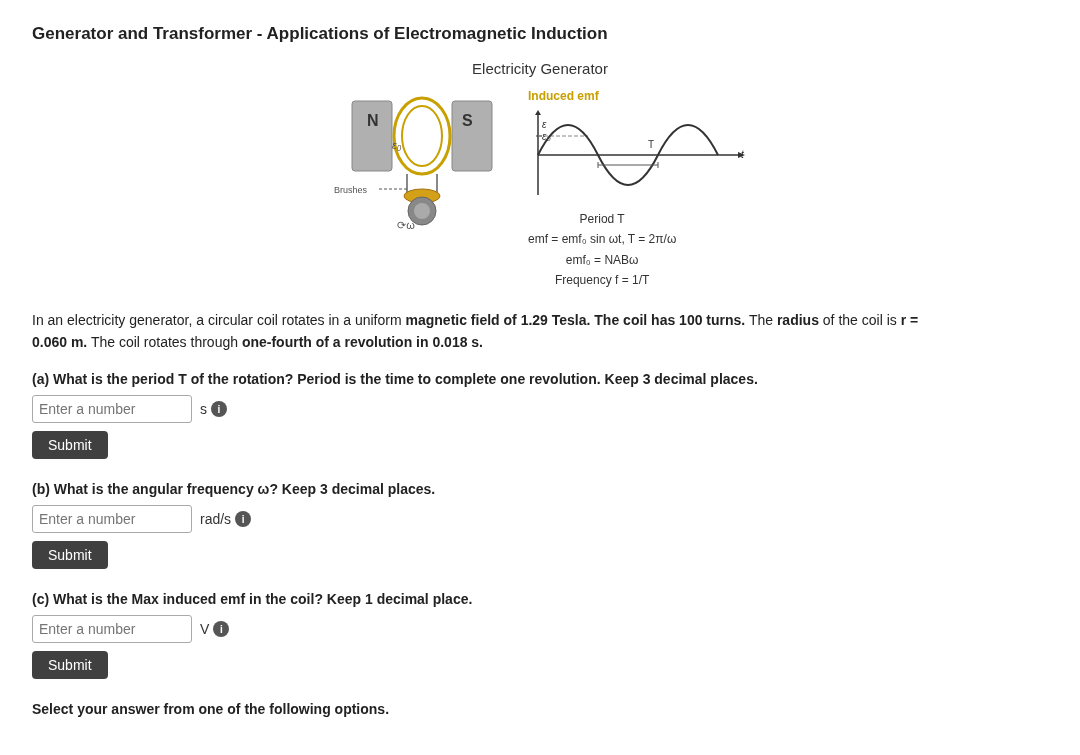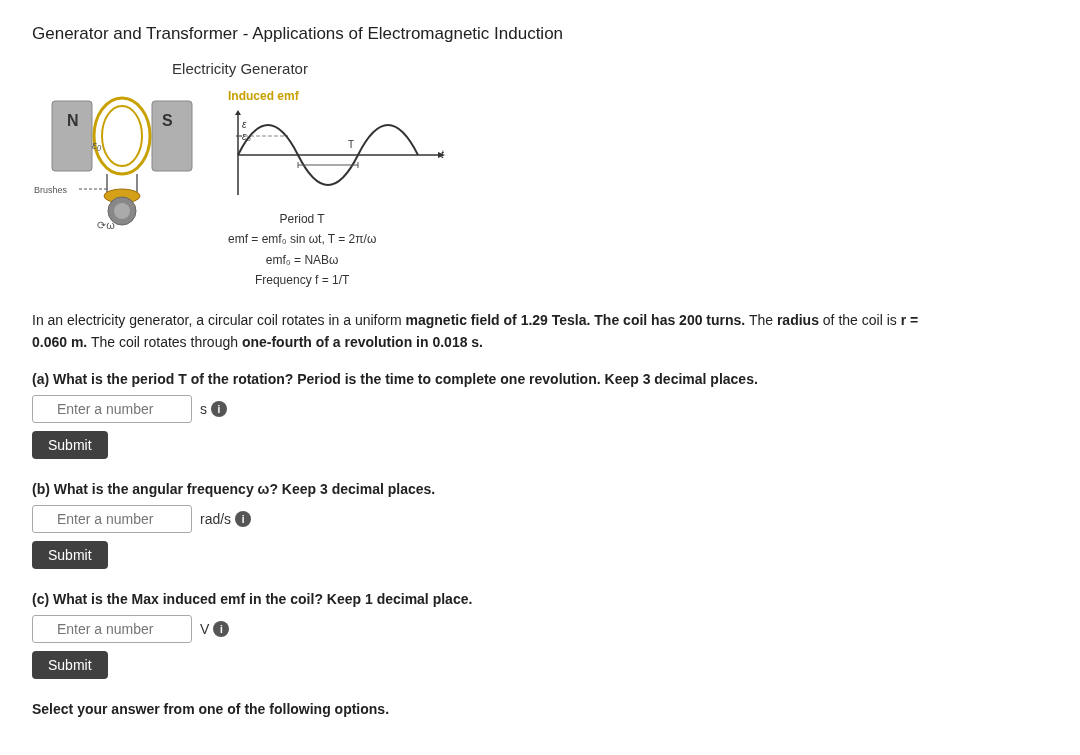--- a/index.html
+++ b/index.html
@@ -6,25 +6,26 @@
     body {
       font-family: Arial, sans-serif;
       font-size: 14px;
       color: #222;
       background: #fff;
       padding: 24px 32px;
       max-width: 1080px;
     }
     h1.page-title {
       font-size: 17px;
-      font-weight: normal;
+      font-weight: bold;
       margin-bottom: 16px;
     }
     .diagram-section {
       display: flex;
+      justify-content: center;
       margin-bottom: 18px;
     }
     .diagram-box {
       text-align: center;
       position: relative;
     }
     .diagram-box .diagram-title {
       font-size: 15px;
       font-weight: normal;
       margin-bottom: 4px;
@@ -72,21 +73,21 @@
     }
     .input-row {
       display: flex;
       align-items: center;
       gap: 8px;
       margin-bottom: 8px;
     }
     .number-input {
       border: 1px solid #aaa;
       border-radius: 3px;
-      padding: 5px 24px;
+      padding: 5px 6px;
       font-size: 14px;
       width: 160px;
       color: #999;
     }
     .unit-label {
       font-size: 14px;
       color: #333;
       display: flex;
       align-items: center;
       gap: 4px;
@@ -183,21 +184,21 @@
           <div>emf = emf₀ sin ωt,  T = 2π/ω</div>
           <div>emf₀ = NABω</div>
           <div>Frequency f = 1/T</div>
         </div>
       </div>
     </div>
   </div>
 </div>
 
 <p class="problem-text">
-  In an electricity generator,  a circular coil rotates in a uniform <strong>magnetic field of 1.29 Tesla.  The coil has 200 turns.</strong> The <strong>radius</strong> of the coil is <strong>r = 0.060 m.</strong> The coil rotates through <strong>one-fourth of a revolution in 0.018 s.</strong>
+  In an electricity generator,  a circular coil rotates in a uniform <strong>magnetic field of 1.29 Tesla.  The coil has 100 turns.</strong> The <strong>radius</strong> of the coil is <strong>r = 0.060 m.</strong> The coil rotates through <strong>one-fourth of a revolution in 0.018 s.</strong>
 </p>
 
 <div class="part-section">
   <div class="part-label">
     (a) What is the <strong>period T</strong> of the rotation? <strong>Period is the time to complete one revolution.</strong> Keep 3 decimal places.
   </div>
   <div class="input-row">
     <input class="number-input" type="text" placeholder="Enter a number" style="">
     <span class="unit-label">
       <span>s</span>

